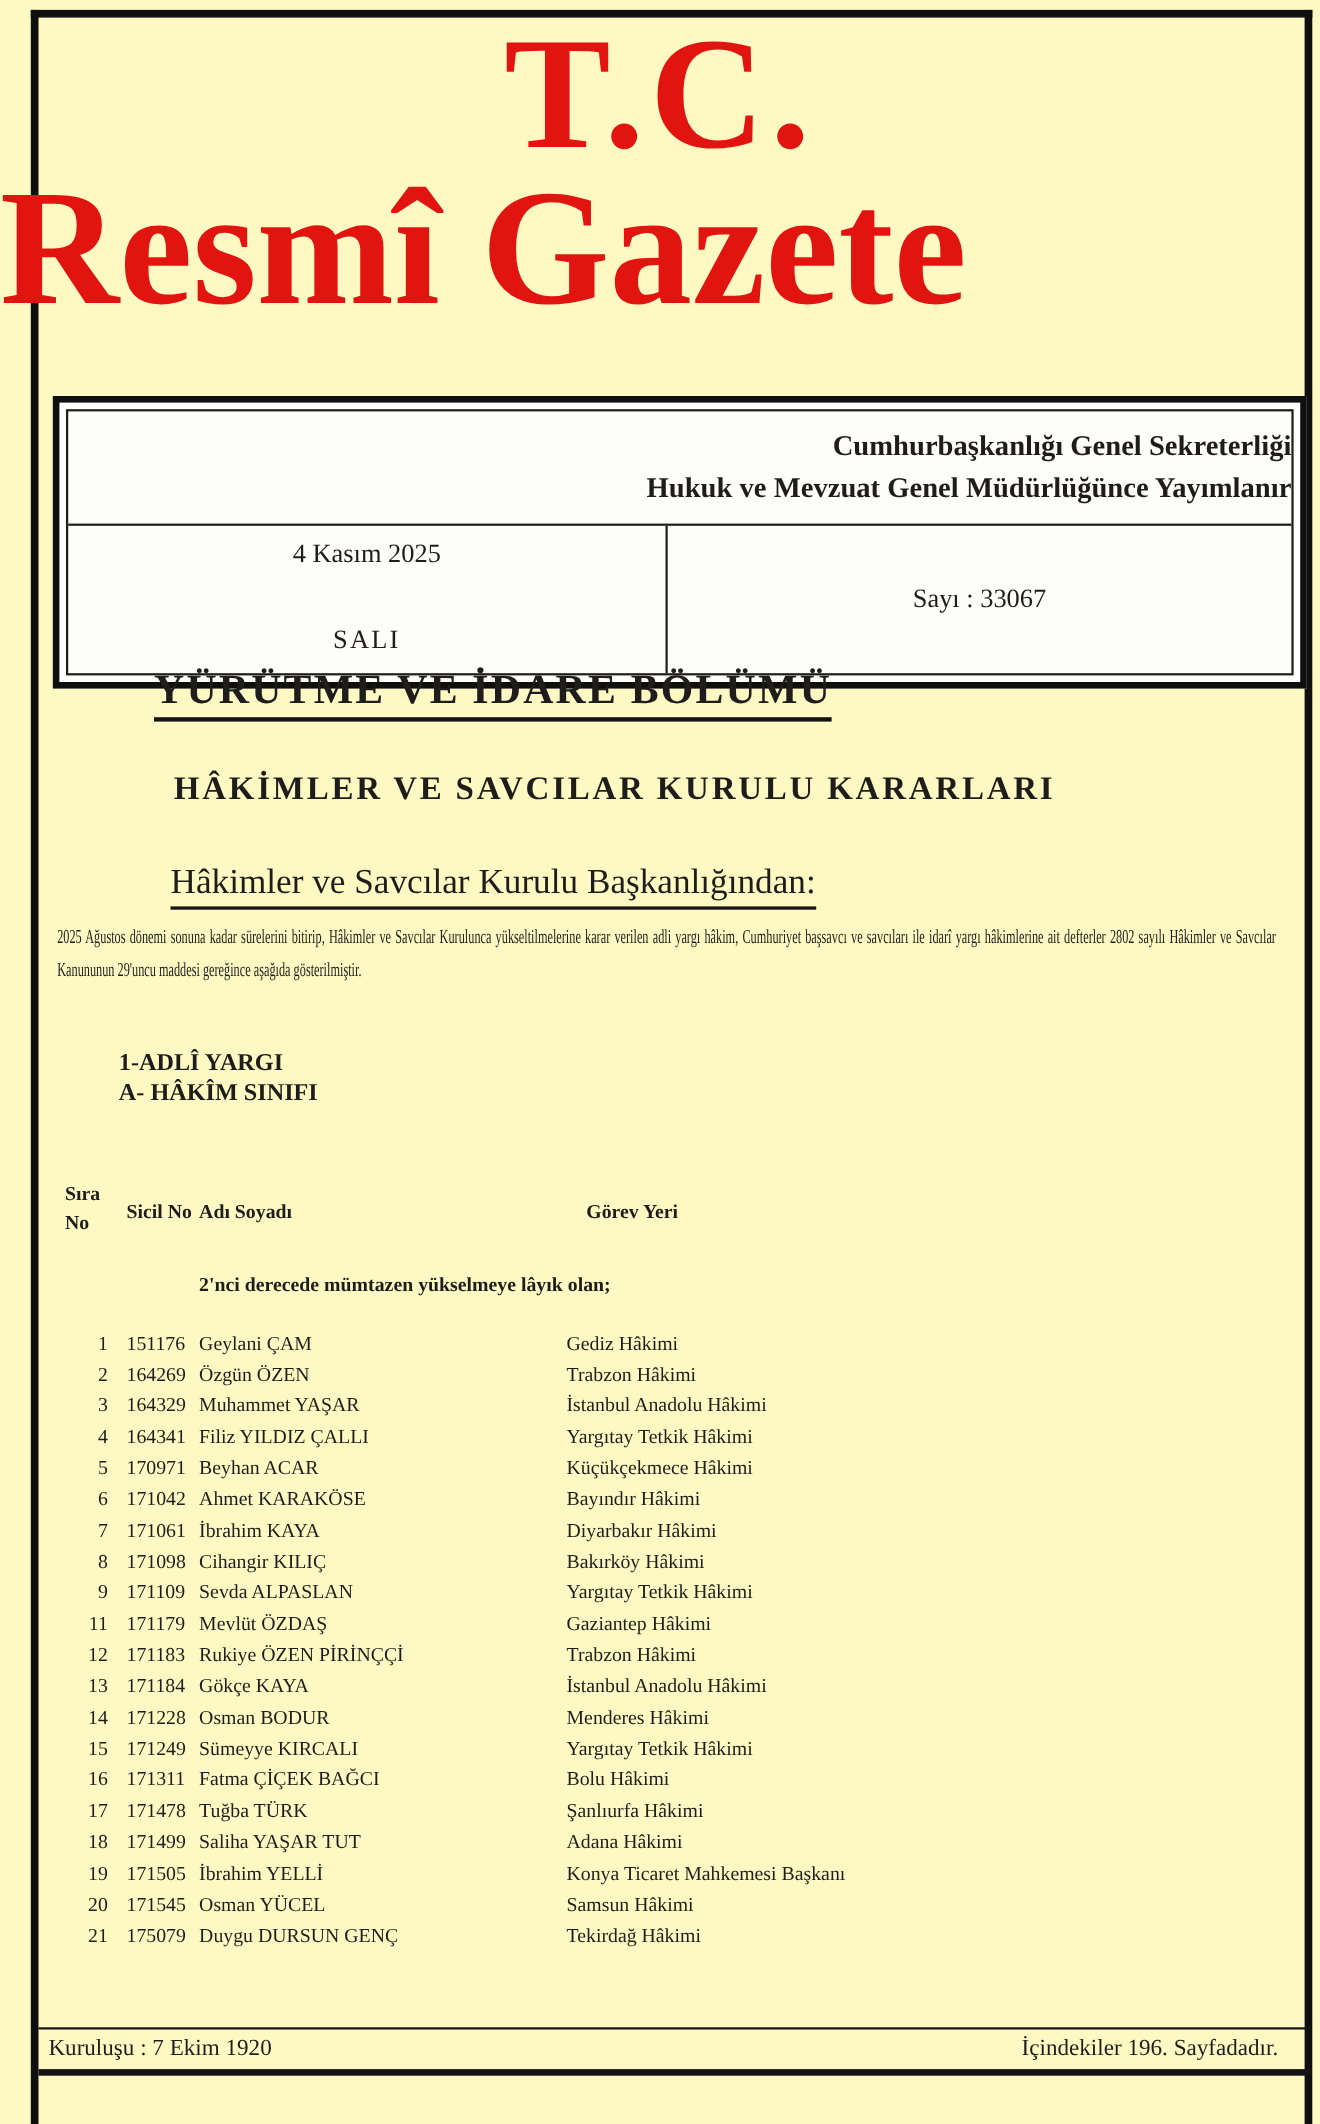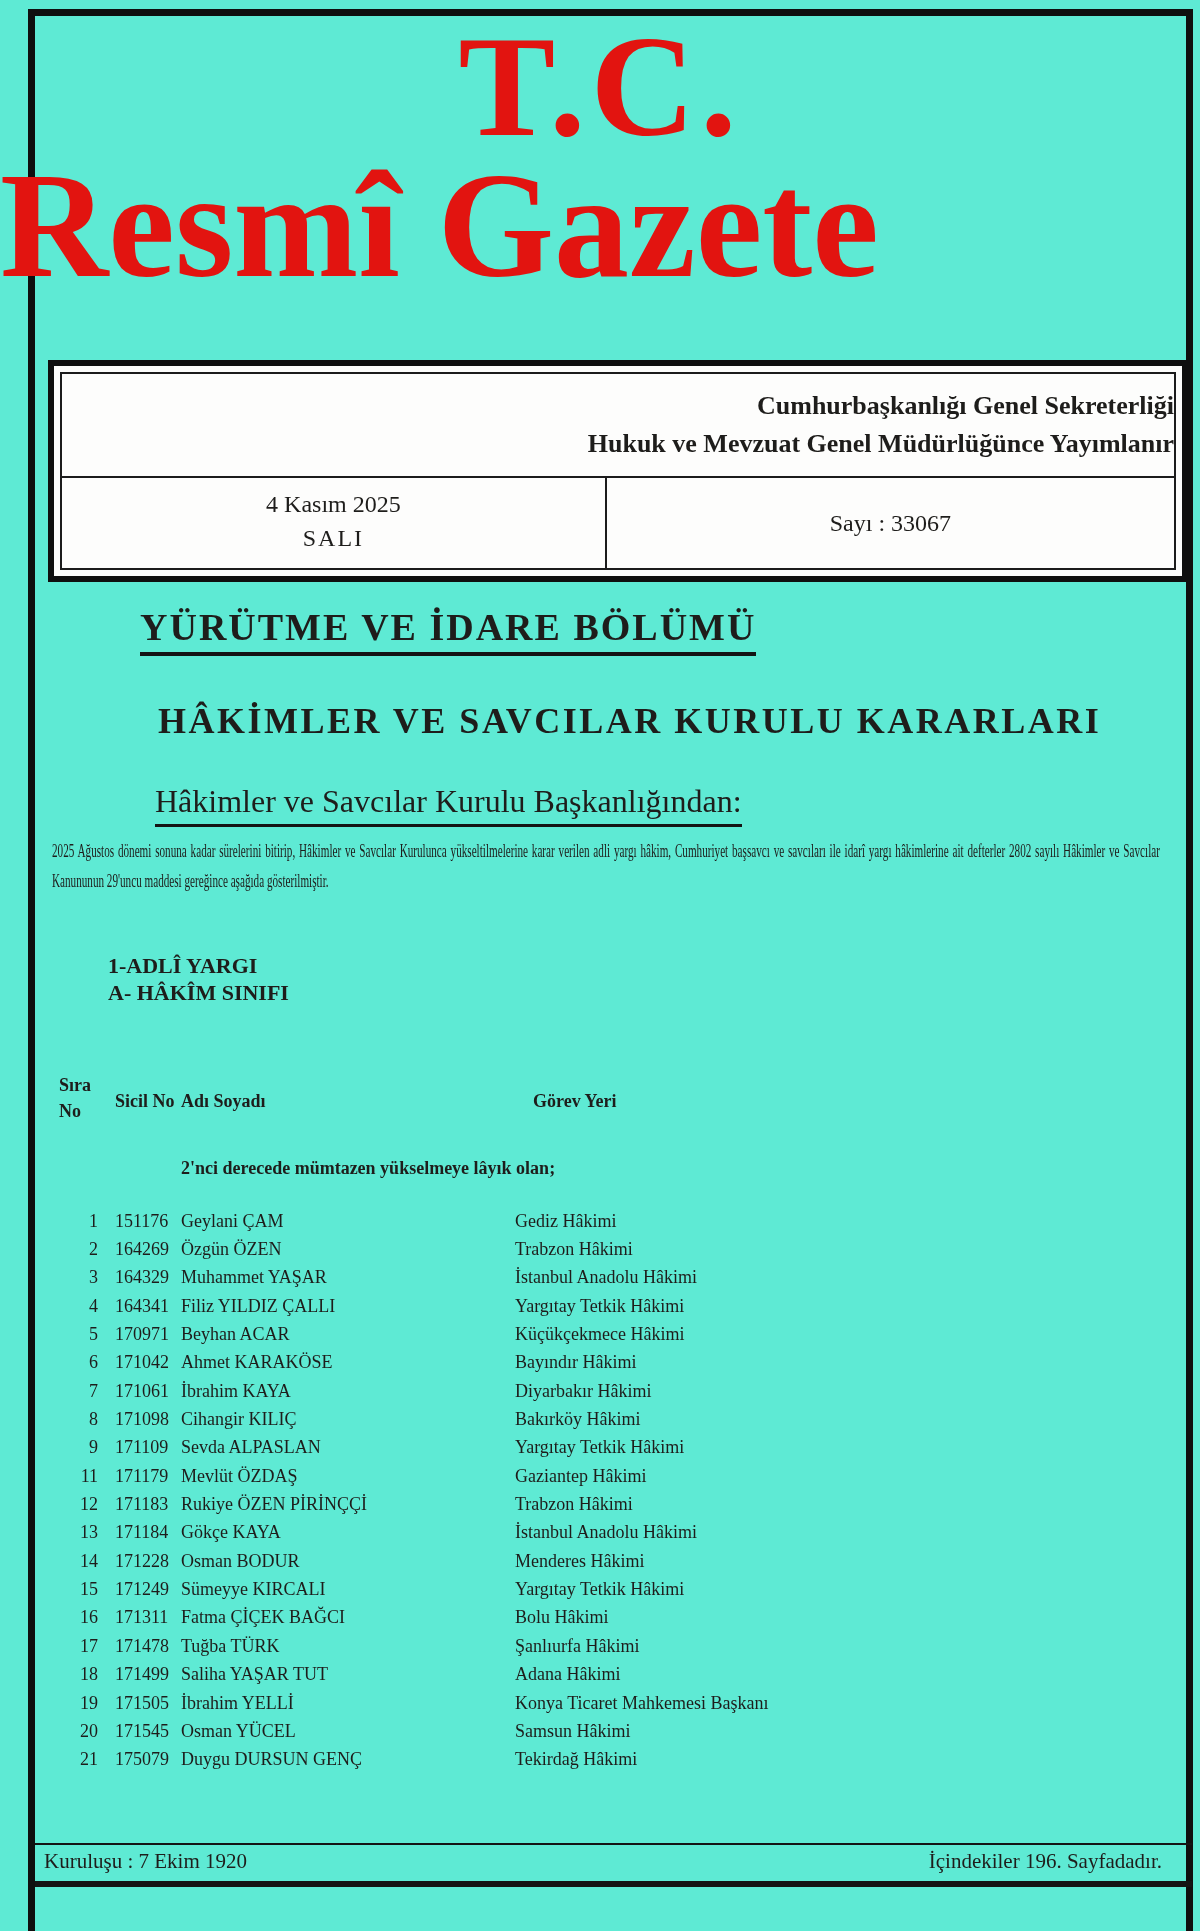--- a/index.html
+++ b/index.html
@@ -1,18 +1,18 @@
 <!DOCTYPE html>
 <html style="--red: #e21410;"><head>
 <meta charset="utf-8">
 <style>
   html,body { margin:0; padding:0; background:#ffffff; }
   .page {
     position:relative; width:1200px; height:1931px;
-    background:#5eead4; overflow:hidden;
+    background:#fef9c3; overflow:hidden;
     font-family:"Liberation Serif","DejaVu Serif",serif;
     color:#1e1d1b;
   }
   
   .frame {
     position:absolute; top:9px; left:28px; right:7px; bottom:0;
     border-top:7px solid #0f0f0f; border-left:7px solid #0f0f0f; border-right:7px solid #0f0f0f;
     pointer-events:none;
   }
   
@@ -34,34 +34,34 @@
   .header-box-inner { border:2px solid #1c1c1c; margin:6px; }
   .pub-row {
     text-align:right; font-weight:bold; font-size:26px; line-height:38px;
     padding:13px 0 13px 0; border-bottom:2px solid #1c1c1c;
   }
   .date-row { display:flex; align-items:stretch; }
   .date-cell {
     width:49%; box-sizing:border-box; border-right:2px solid #1c1c1c;
     text-align:center; font-size:24px; line-height:34px; padding:9px 0 13px 0;
   }
-  .date-cell .day { letter-spacing:2px; }
+  .date-cell .day { letter-spacing:2px;margin-top:44px; }
   .issue-cell {
     flex:1; display:flex; align-items:center; justify-content:center;
     font-size:24px;
   }
   
   .part-title {
     position:absolute; top:607px; left:140px;
     font-size:38px; font-weight:bold; letter-spacing:2px; line-height:1.1;
     border-bottom:4px solid #141414; padding-bottom:3px;
   }
   .chapter-title {
     position:absolute; top:700px; left:158px;
-    font-size:36px; font-weight:bold; letter-spacing:2.5px;text-align:center;
+    font-size:30px; font-weight:bold; letter-spacing:2.5px;text-align:center;
   }
   .authority {
     position:absolute; top:783px; left:155px;
     font-size:32px; border-bottom:3px solid #141414; padding-bottom:4px;
   }
   
   .intro {
     position:absolute; top:836px; left:52px; width:1787px;
     transform:scaleX(0.62); transform-origin:0 0;
     font-size:18px; line-height:30px; text-align:justify;

